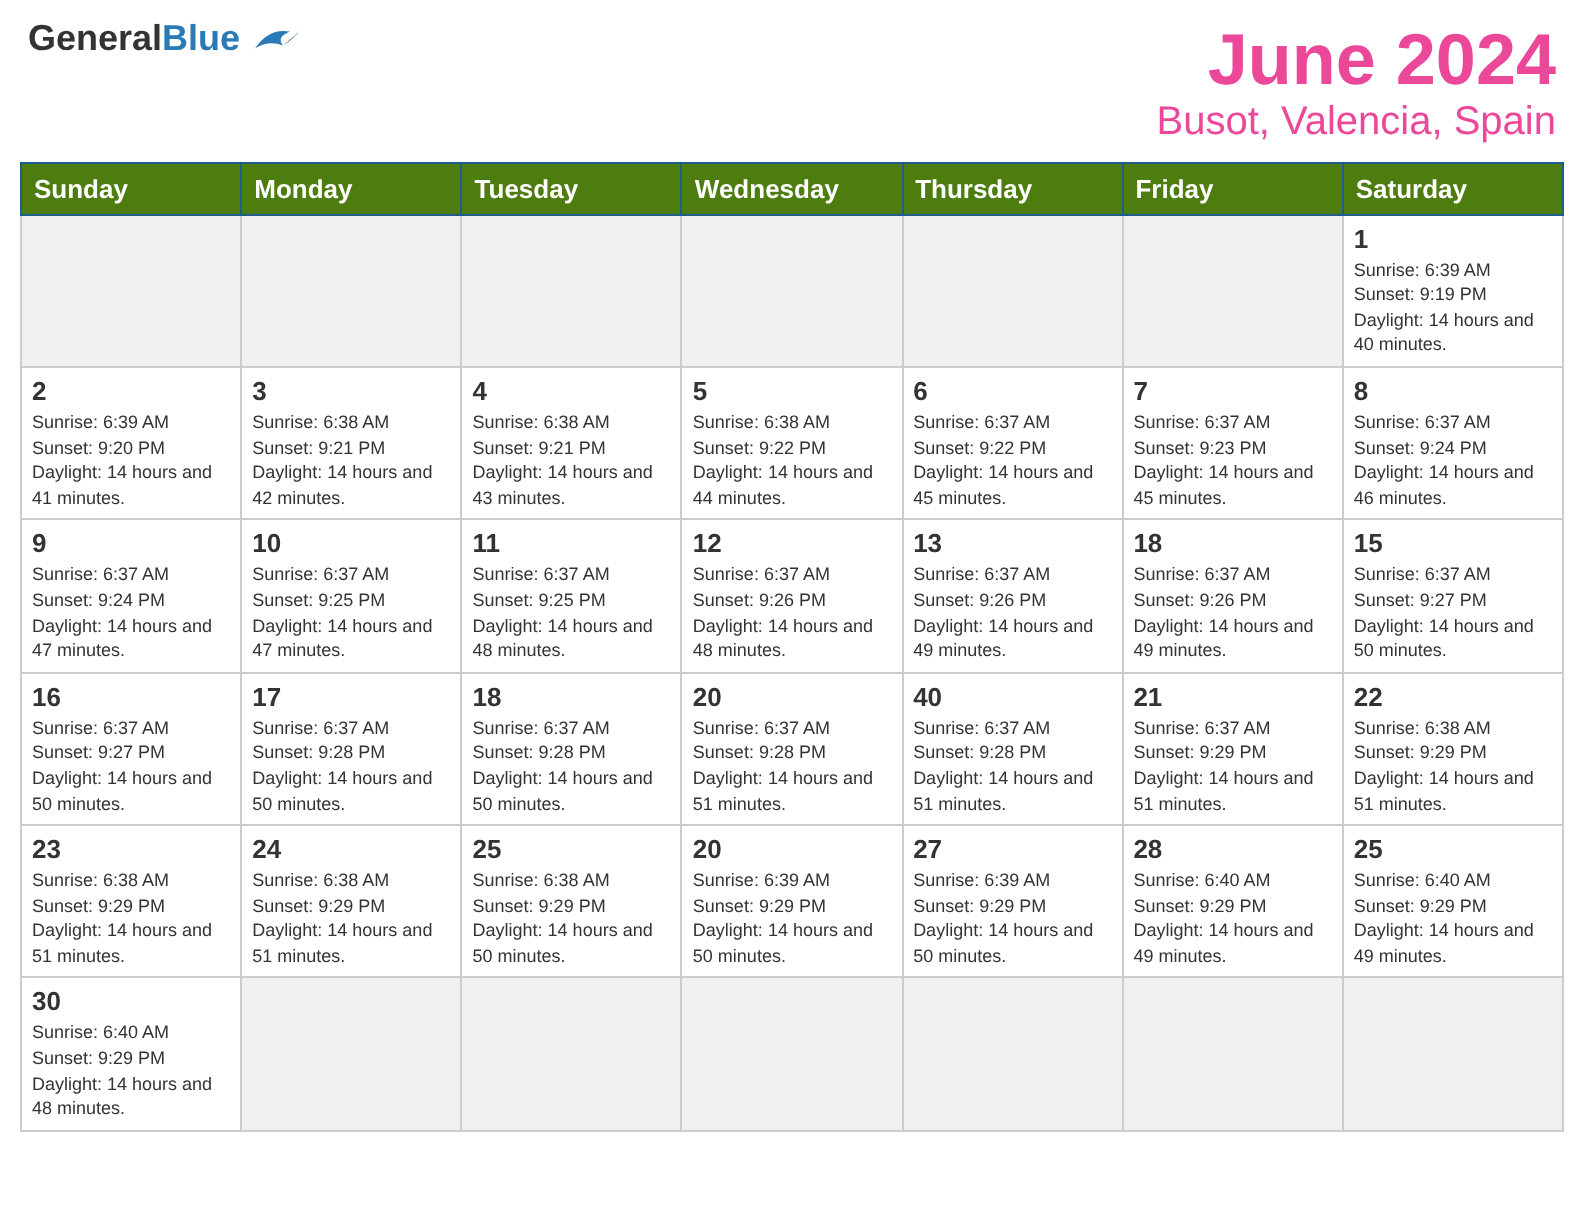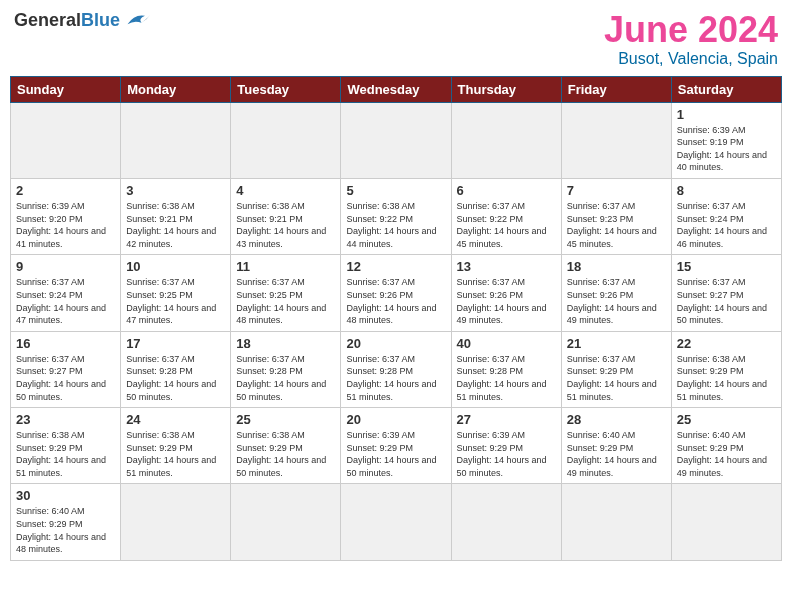--- a/index.html
+++ b/index.html
@@ -34,42 +34,42 @@
       color: #2a7ab5;
       line-height: 1;
     }
     .logo-bird {
       width: 28px;
       height: 20px;
       margin-left: 4px;
     }
     .logo-row {
       display: flex;
-      align-items: center;
+      align-items: flex-start;
     }
     .title-area {
       text-align: right;
     }
     .month-title {
       font-size: 36px;
       font-weight: bold;
       color: #ec4899;
       line-height: 1.1;
     }
     .location-title {
-      font-size: 16px;
-      color: #0369a1;
+      font-size: 20px;
+      color: #ec4899;
     }
     .calendar {
       width: 100%;
       border-collapse: collapse;
       border: 1px solid #ccc;
     }
     .calendar th {
-      background: #7f1d1d;
+      background: #4d7c0f;
       color: #fff;
       text-align: left;
       padding: 5px 6px;
       font-size: 13px;
       font-weight: bold;
       border: 1px solid #1e5e8a;
     }
     .calendar td {
       vertical-align: top;
       padding: 4px 5px;

